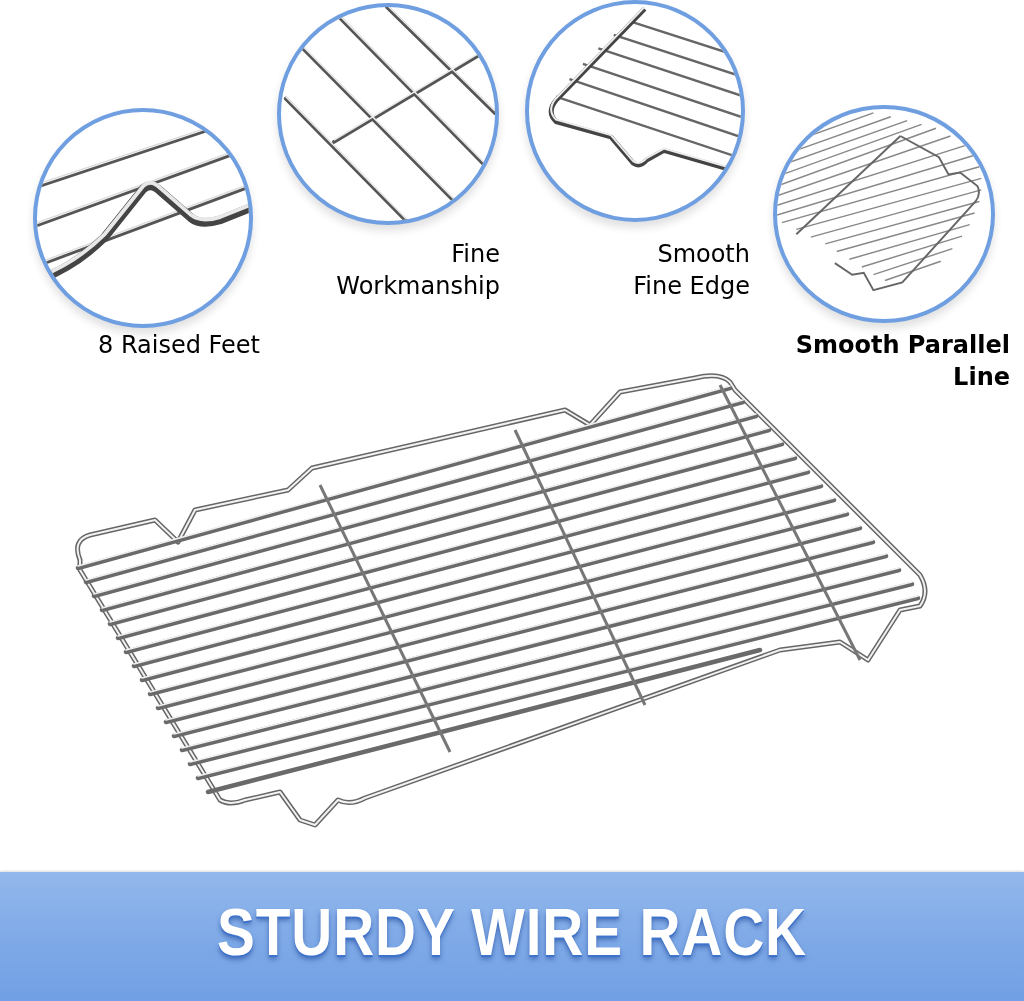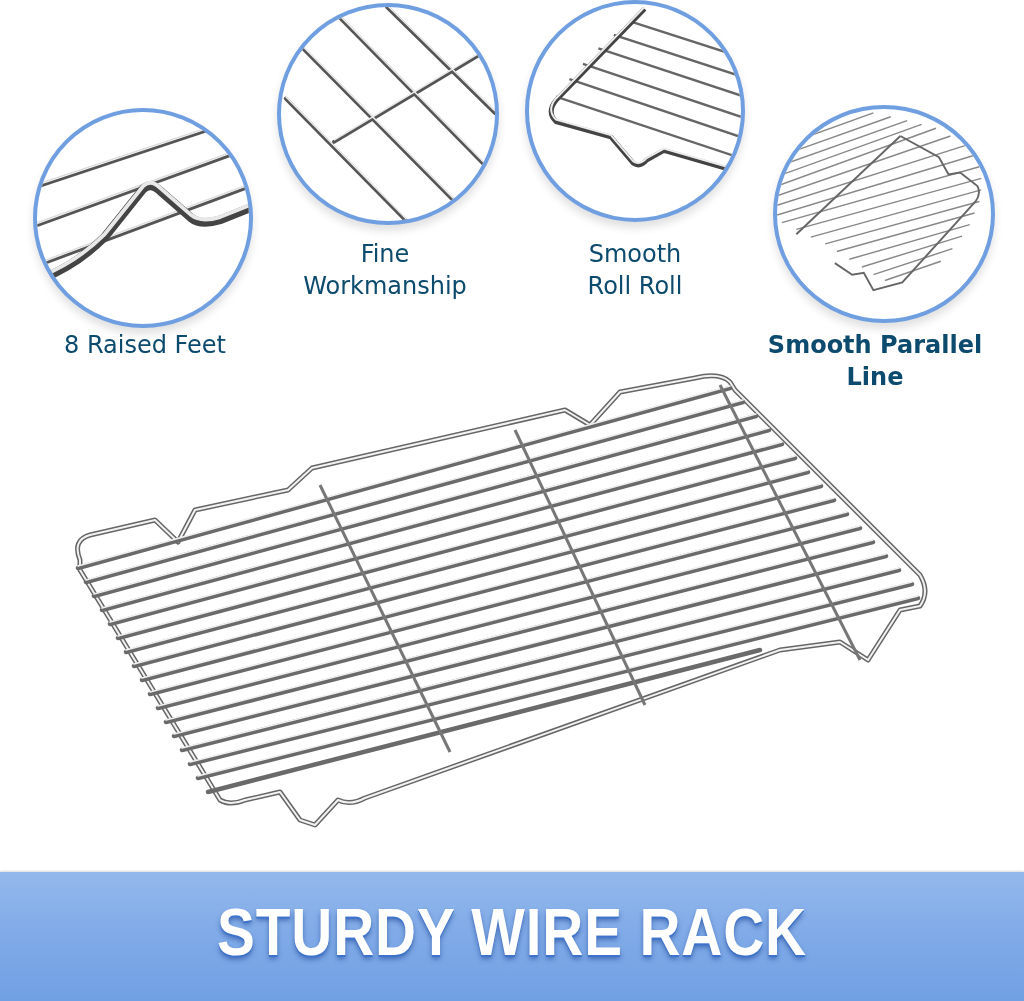--- a/index.html
+++ b/index.html
@@ -9,21 +9,21 @@
     font-family: "DejaVu Sans", sans-serif;
   }
   .feature-circle {
     position: absolute; border-radius: 50%;
     border: 4px solid #6f9fe0; background: #ffffff;
     box-shadow: 0 6px 8px rgba(0,0,0,0.12);
     overflow: hidden; box-sizing: border-box;
   }
   .feature-circle svg { position: absolute; left: 0; top: 0; width: 100%; height: 100%; }
   .feature-label {
-    position: absolute; color: #0c4a6e; text-align: center;
+    position: absolute; color: #000000; text-align: right;
     font-size: 24px; line-height: 32px; white-space: pre-line;
   }
   .feature-label.bold { font-weight: bold; }
   #c1 { left: 33px; top: 108px; width: 220px; height: 220px; }
   #c2 { left: 277px; top: 3px; width: 222px; height: 222px; }
   #c3 { left: 525px; top: 0px; width: 220px; height: 222px; }
   #c4 { left: 773px; top: 105px; width: 222px; height: 218px; }
   #l1 { left: 30px; top: 329px; width: 230px; }
   #l2 { left: 270px; top: 238px; width: 230px; }
   #l3 { left: 520px; top: 238px; width: 230px; }
@@ -92,21 +92,21 @@
       <line x1="72" y1="46" x2="220" y2="95"></line>
       <line x1="56" y1="62" x2="220" y2="117"></line>
       <line x1="42" y1="78" x2="220" y2="138"></line>
       <line x1="28" y1="96" x2="220" y2="160"></line>
     </g>
     <path d="M120 5 L28 100 Q18 112 28 122 L85 138 L108 165 Q115 170 122 162 L140 152 L220 175" stroke="#444" stroke-width="5" fill="none" stroke-linejoin="round"></path>
     <path d="M120 3 L28 98 Q18 110 28 120 L85 136 L108 163 Q115 168 122 160 L140 150 L220 173" stroke="#eee" stroke-width="2" fill="none" stroke-linejoin="round"></path>
   </svg>
 </div>
 <div id="l3" class="feature-label">Smooth
-Roll Roll</div>
+Fine Edge</div>
 
 <div id="c4" class="feature-circle">
   <svg viewBox="0 0 222 218">
     <g stroke="#888" stroke-width="1.5" fill="none" id="dense-lines">
       <line x1="0" y1="30" x2="80" y2="0"></line>
       <line x1="0" y1="40" x2="100" y2="4"></line>
       <line x1="0" y1="50" x2="118" y2="8"></line>
       <line x1="0" y1="60" x2="135" y2="12"></line>
       <line x1="0" y1="70" x2="150" y2="16"></line>
       <line x1="0" y1="80" x2="165" y2="20"></line>

